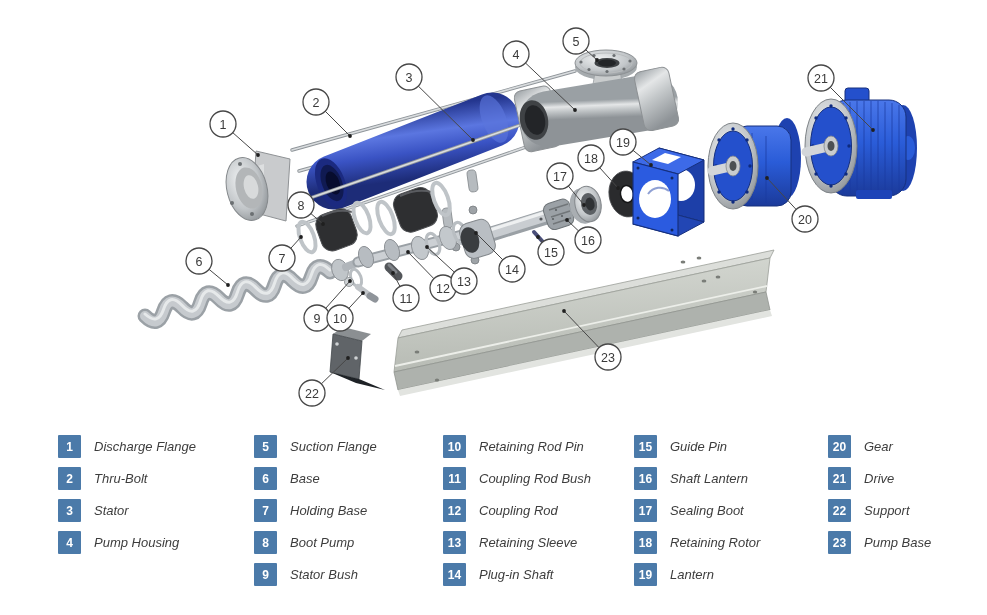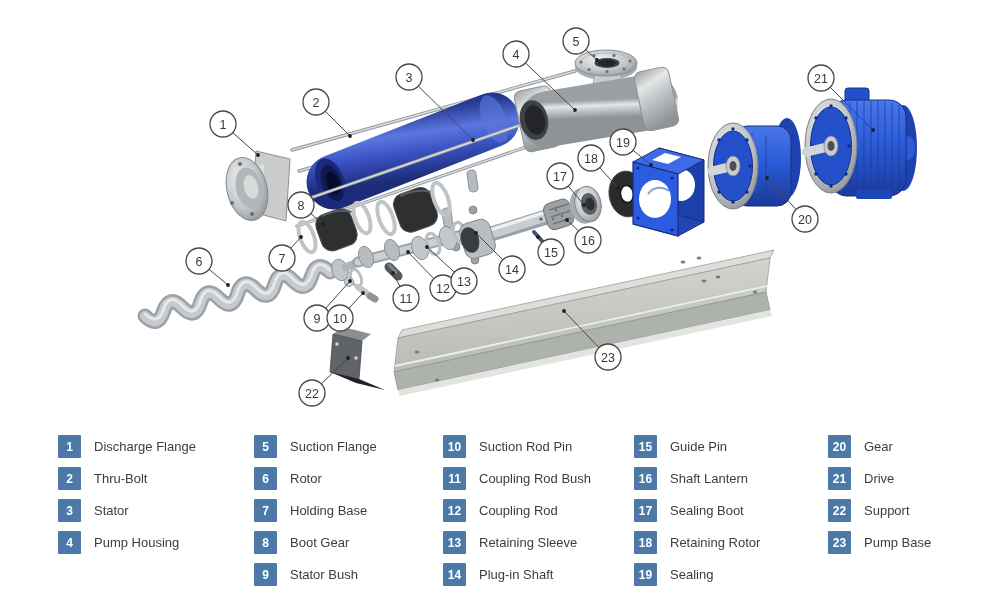--- a/index.html
+++ b/index.html
@@ -18,21 +18,21 @@
   .legend{position:absolute;left:0;top:435px;width:987px;height:180px;}
   .legend-col{position:absolute;top:0;}
   .legend-col:nth-child(1){left:58px;}
   .legend-col:nth-child(2){left:254px;}
   .legend-col:nth-child(3){left:443px;}
   .legend-col:nth-child(4){left:634px;}
   .legend-col:nth-child(5){left:828px;}
   .legend-item{display:flex;align-items:center;height:23px;margin-bottom:9px;}
   .badge{width:23px;height:23px;background:#4b7aa9;color:#fff;font-size:12px;font-weight:600;
          display:flex;align-items:center;justify-content:center;flex:0 0 23px;border-radius:1px;}
-  .plabel{margin-left:13px;font-size:13px;color:#3d3d3d;white-space:nowrap;}
+  .plabel{margin-left:13px;font-size:13px;color:#3d3d3d;white-space:nowrap;font-style:italic;}
 </style>
 </head>
 <body>
 
 <div class="page">
   <div class="diagram-wrap">
   <svg width="987" height="430" viewBox="0 0 987 430">
     <defs>
       <linearGradient id="metalV" x1="0" y1="0" x2="0.25" y2="1">
         <stop offset="0" stop-color="#9aa0a4"></stop>
@@ -445,39 +445,39 @@
           <span class="plabel">Pump Housing</span>
         </div>
       </div>
     <div class="legend-col">
         <div class="legend-item">
           <span class="badge">5</span>
           <span class="plabel">Suction Flange</span>
         </div>
         <div class="legend-item">
           <span class="badge">6</span>
-          <span class="plabel">Rotor</span>
+          <span class="plabel">Base</span>
         </div>
         <div class="legend-item">
           <span class="badge">7</span>
           <span class="plabel">Holding Base</span>
         </div>
         <div class="legend-item">
           <span class="badge">8</span>
-          <span class="plabel">Boot Gear</span>
+          <span class="plabel">Boot Pump</span>
         </div>
         <div class="legend-item">
           <span class="badge">9</span>
           <span class="plabel">Stator Bush</span>
         </div>
       </div>
     <div class="legend-col">
         <div class="legend-item">
           <span class="badge">10</span>
-          <span class="plabel">Suction Rod Pin</span>
+          <span class="plabel">Retaining Rod Pin</span>
         </div>
         <div class="legend-item">
           <span class="badge">11</span>
           <span class="plabel">Coupling Rod Bush</span>
         </div>
         <div class="legend-item">
           <span class="badge">12</span>
           <span class="plabel">Coupling Rod</span>
         </div>
         <div class="legend-item">
@@ -501,21 +501,21 @@
         <div class="legend-item">
           <span class="badge">17</span>
           <span class="plabel">Sealing Boot</span>
         </div>
         <div class="legend-item">
           <span class="badge">18</span>
           <span class="plabel">Retaining Rotor</span>
         </div>
         <div class="legend-item">
           <span class="badge">19</span>
-          <span class="plabel">Sealing</span>
+          <span class="plabel">Lantern</span>
         </div>
       </div>
     <div class="legend-col">
         <div class="legend-item">
           <span class="badge">20</span>
           <span class="plabel">Gear</span>
         </div>
         <div class="legend-item">
           <span class="badge">21</span>
           <span class="plabel">Drive</span>

